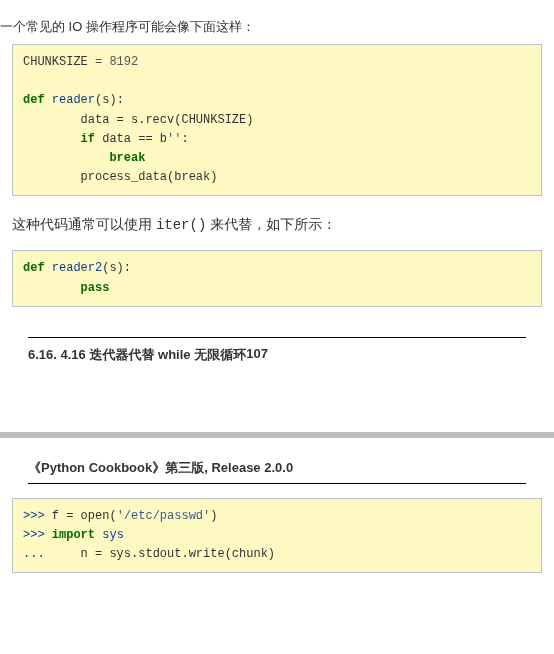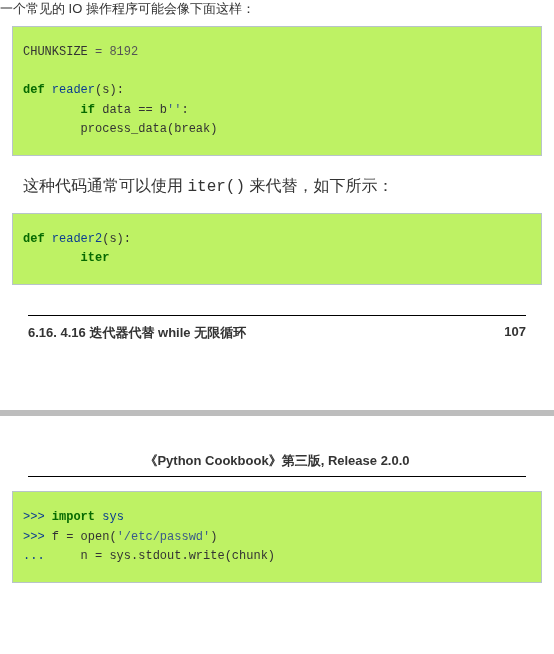--- a/index.html
+++ b/index.html
@@ -1,71 +1,73 @@
 <!DOCTYPE html>
 <html><head>
 <meta charset="utf-8">
 <style>
   body{margin:0;background:#fff;font-family:Arial,"Microsoft YaHei",sans-serif;color:#333;font-size:13px}
   .page{width:554px;margin:0 auto;padding:0 0 20px}
   .sec{padding:0 28px}
-  .intro{padding:0 0 8px}
-  .codebox{border:1px solid #b8c4c9;background:#bef264;margin:0 12px 10px;padding:16px 10px;font-family:"Courier New",monospace;font-size:12px;line-height:1.6}
+  .intro{padding:18px 0 8px}
+  .codebox{border:1px solid #b8c4c9;background:#fef9c3;margin:0 12px 10px;padding:8px 10px;font-family:"Courier New",monospace;font-size:12px;line-height:1.6}
   .codebox .ln{white-space:pre}
   .kw{color:#066a00;font-weight:bold}
   .bl{color:#0b3d91;font-weight:normal}
   .blp{color:#0b3d91}
   .nm{color:#555}.op{color:#555}.st{color:#3a5a8a}.cm{color:#2a8a8a;font-style:italic}
-  .para{padding:10px 23px 16px;font-size:16px}
+  .para{padding:10px 12px 16px;font-size:14px}
   .mono{font-family:"Courier New",monospace}
   .footrule{border-top:1px solid #000;margin:30px 28px 8px 28px}
-  .footer{display:flex;justify-content:space-between;padding:0 28px;font-weight:bold;font-size:13px}
+  .footer{display:flex;padding:0 28px;font-weight:bold;font-size:13px}
   .gap{height:60px;background:#fff;margin-top:8px}
   .shadow{border-top:6px solid #bdbdbd}
-  .hdr{text-align:center;padding:36px 28px 6px;font-weight:bold;font-size:13px}
+  .hdr{text-align:left;padding:21px 28px 6px;font-weight:bold;font-size:13px}
   .hrule{border-top:1px solid #000;margin:0 28px 14px}
   .rel{position:relative}
 </style>
 </head>
 <body>
 
 <div class="page">
 
   <div class="sec intro"><span>一个常见的 IO 操作程序可能会像下面这样：</span></div>
 
   <div class="codebox">
     <div class="ln"><span>CHUNKSIZE </span><span class="op">= </span><span class="nm">8192</span></div>
     <div class="ln">&nbsp;</div>
     <div class="ln"><span class="kw">def</span><span class="bl"> reader</span><span>(s):</span></div>
+    <div class="ln"><span>        data = s.recv(CHUNKSIZE)</span></div>
     <div class="ln"><span>        </span><span class="kw">if</span><span> data == b</span><span class="st">''</span><span>:</span></div>
+    <div class="ln"><span>            </span><span class="kw">break</span></div>
     <div class="ln"><span>        process_data(break)</span></div>
   </div>
 
   <div class="sec para">
     <span>这种代码通常可以使用 </span><span class="mono">iter()</span><span> 来代替，如下所示：</span>
   </div>
 
   <div class="codebox">
     <div class="ln"><span class="kw">def</span><span class="bl"> reader2</span><span>(s):</span></div>
-    <div class="ln"><span>        </span><span class="kw">iter</span></div>
+    <div class="ln"><span>        </span><span class="kw">pass</span></div>
   </div>
 
 
   <div class="footrule"></div>
   <div class="footer">
     <span>6.16.  4.16 迭代器代替 while 无限循环</span>
     <span>107</span>
   </div>
 
   <div class="gap"></div>
   <div class="shadow"></div>
 
   <div class="hdr"><span>《Python Cookbook》第三版, Release 2.0.0</span></div>
   <div class="hrule"></div>
 
   <div class="codebox rel">
+    <div class="ln"><span class="blp">&gt;&gt;&gt; </span><span>f = open(</span><span class="st">'/etc/passwd'</span><span>)</span></div>
     <div class="ln"><span class="blp">&gt;&gt;&gt; </span><span class="kw">import</span><span class="bl"> sys</span></div>
-    <div class="ln"><span class="blp">&gt;&gt;&gt; </span><span>f = open(</span><span class="st">'/etc/passwd'</span><span>)</span></div>
     <div class="ln"><span class="blp">... </span><span>    n = sys.stdout.write(chunk)</span></div>
 
   </div>
 
 </div>
 
 </body></html>

